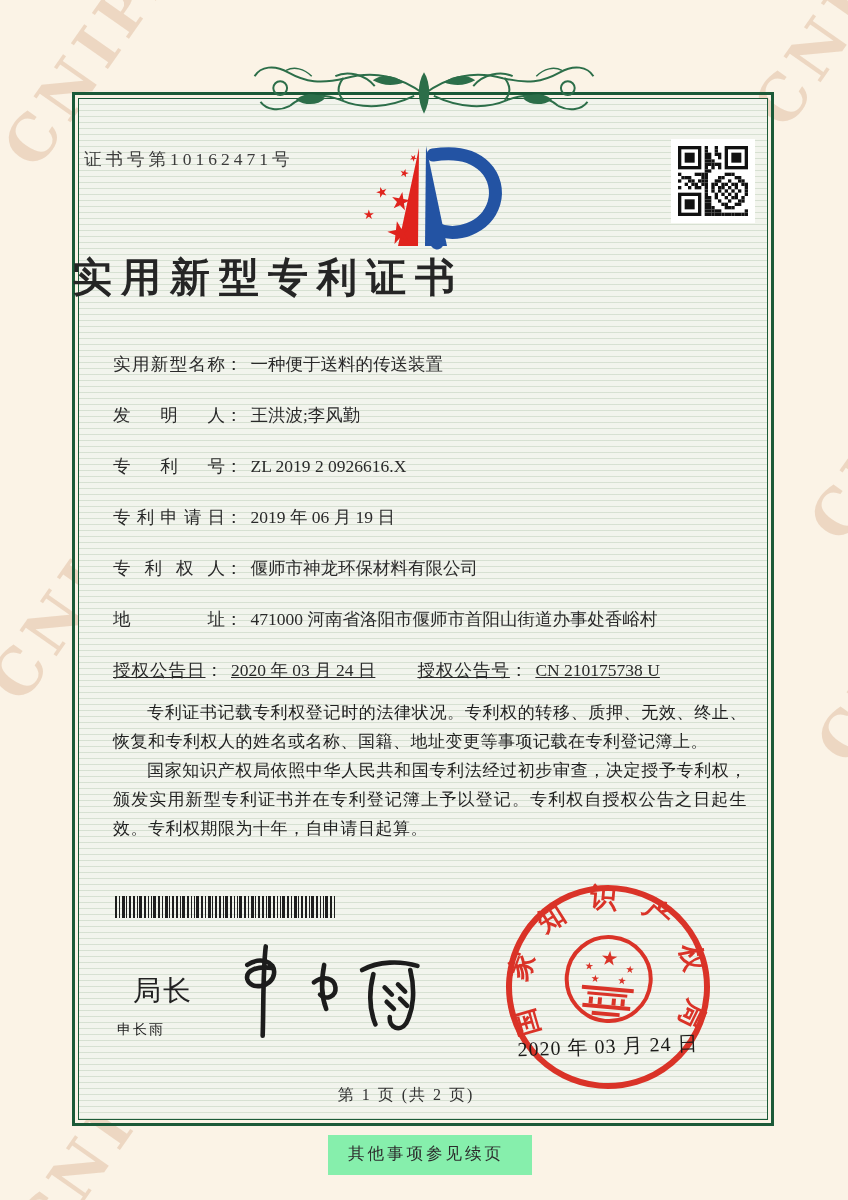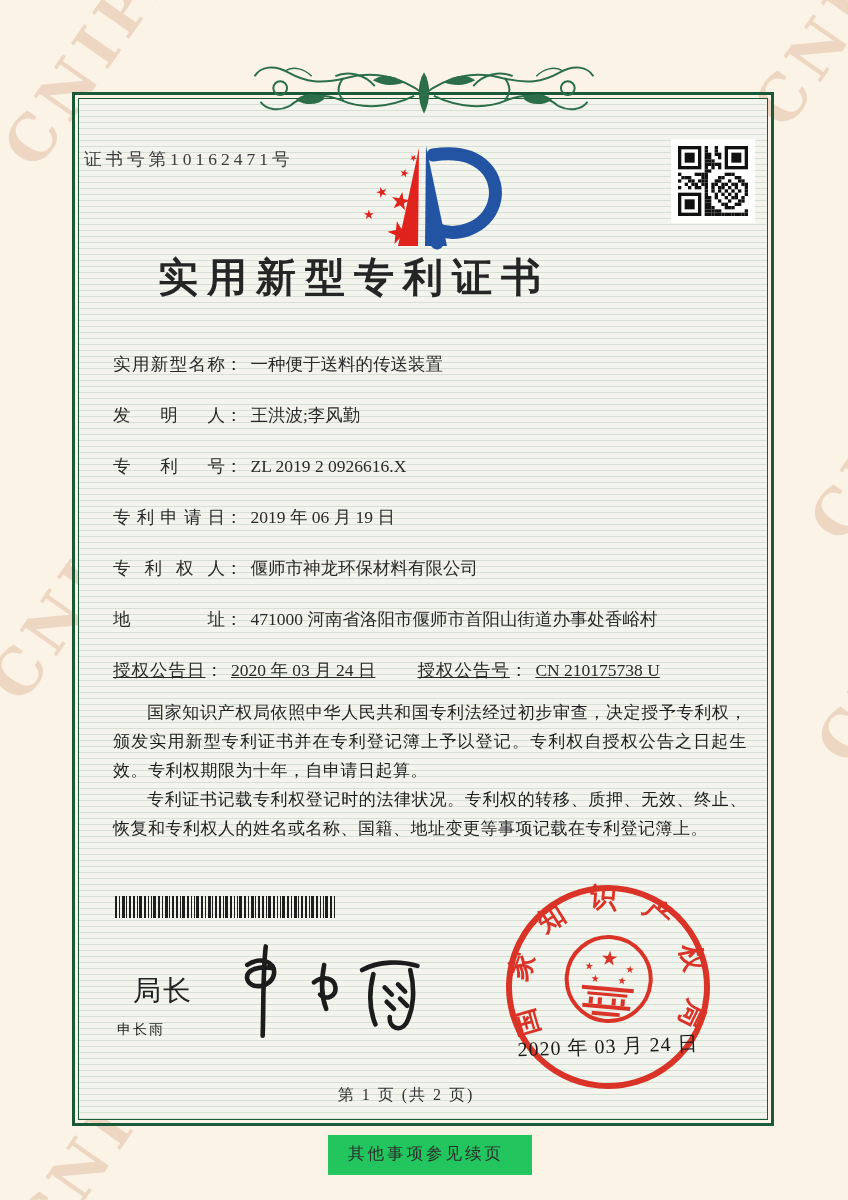--- a/index.html
+++ b/index.html
@@ -37,21 +37,21 @@
     position:absolute; left:84px; top:147px; z-index:2;
     font-size:17.5px; letter-spacing:4px; color:#3b3b3b;
   }
   .logo{ position:absolute; left:348px; top:140px; z-index:2; }
   .qr-box{
     position:absolute; left:671px; top:139px; width:84px; height:84px;
     background:#fff; z-index:2; display:flex; align-items:center; justify-content:center;
   }
   .doc-title{
     position:absolute; left:72px; top:250px; width:564px; z-index:2;
-    text-align:center; font-size:40px; font-weight:bold;
+    text-align:left; font-size:40px; font-weight:bold;
     letter-spacing:9px; color:#252525;
   }
   
   .fields{
     position:absolute; left:113px; top:352px; width:640px; z-index:2;
     font-size:17.5px; color:#2a2a2a;
   }
   .field{ margin-bottom:27px; line-height:24px; white-space:nowrap; }
   .f-label{
     display:inline-block; width:112px; text-align-last:justify;
@@ -78,21 +78,21 @@
     position:absolute; left:498px; top:1033px; width:220px; z-index:4;
     text-align:center; font-size:20px; color:#1c1c1a; letter-spacing:1px;
     transform:rotate(-2deg);
   }
   .page-indicator{
     position:absolute; left:55px; top:1085px; width:702px; z-index:2;
     text-align:center; font-size:16px; color:#333; letter-spacing:2px;
   }
   .note-box{
     position:absolute; left:328px; top:1135px; z-index:2;
-    background:#22c55e; padding:8px 28px 10px 20px;
+    background:#86efac; padding:8px 28px 10px 20px;
     font-size:16.5px; color:#2c2c2c; letter-spacing:3px;
   }
 </style>
 </head>
 <body>
 
 <div class="page">
 
   <div class="wm" style="left:-38px; top:14px;">CNIPA</div>
   <div class="wm" style="left:712px; top:-26px;">CNIPA</div>
@@ -308,22 +308,22 @@
       <div>
         <span class="g-label">授权公告日</span><span class="f-colon">：</span><span>2020 年 03 月 24 日</span>
       </div>
       <div class="grant-no">
         <span class="g-label">授权公告号</span><span class="f-colon">：</span><span>CN 210175738 U</span>
       </div>
     </div>
   </div>
 
   <div class="body-text">
+    <p>专利证书记载专利权登记时的法律状况。专利权的转移、质押、无效、终止、恢复和专利权人的姓名或名称、国籍、地址变更等事项记载在专利登记簿上。</p>
     <p>国家知识产权局依照中华人民共和国专利法经过初步审查，决定授予专利权，颁发实用新型专利证书并在专利登记簿上予以登记。专利权自授权公告之日起生效。专利权期限为十年，自申请日起算。</p>
-    <p>专利证书记载专利权登记时的法律状况。专利权的转移、质押、无效、终止、恢复和专利权人的姓名或名称、国籍、地址变更等事项记载在专利登记簿上。</p>
   </div>
 
   <svg class="barcode" id="barcode" width="224" height="22" viewBox="0 0 224 22">
       <rect x="0" y="0" width="2" height="22" fill="#1e1e1e"></rect>
       <rect x="4" y="0" width="1" height="22" fill="#1e1e1e"></rect>
       <rect x="7" y="0" width="3" height="22" fill="#1e1e1e"></rect>
       <rect x="11" y="0" width="1" height="22" fill="#1e1e1e"></rect>
       <rect x="14" y="0" width="2" height="22" fill="#1e1e1e"></rect>
       <rect x="18" y="0" width="2" height="22" fill="#1e1e1e"></rect>
       <rect x="22" y="0" width="1" height="22" fill="#1e1e1e"></rect>

